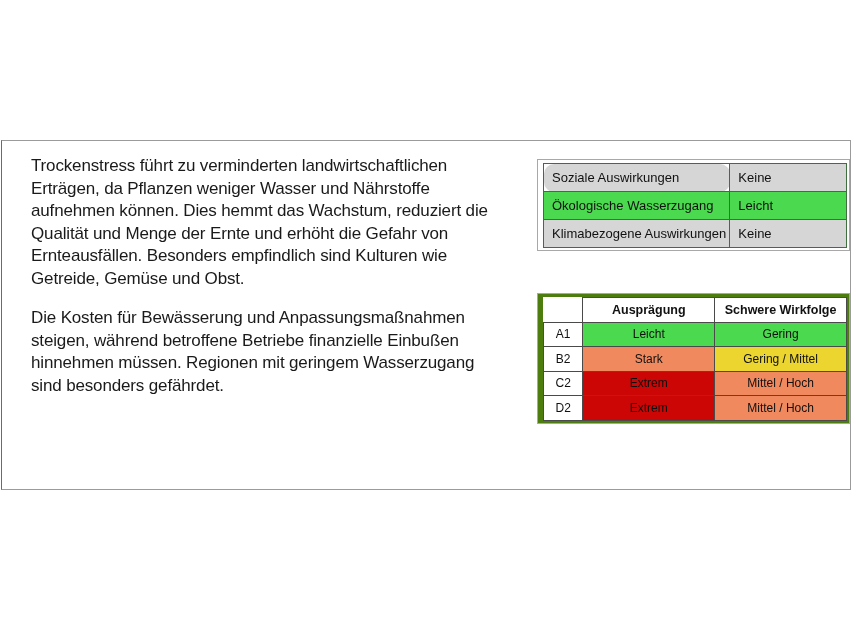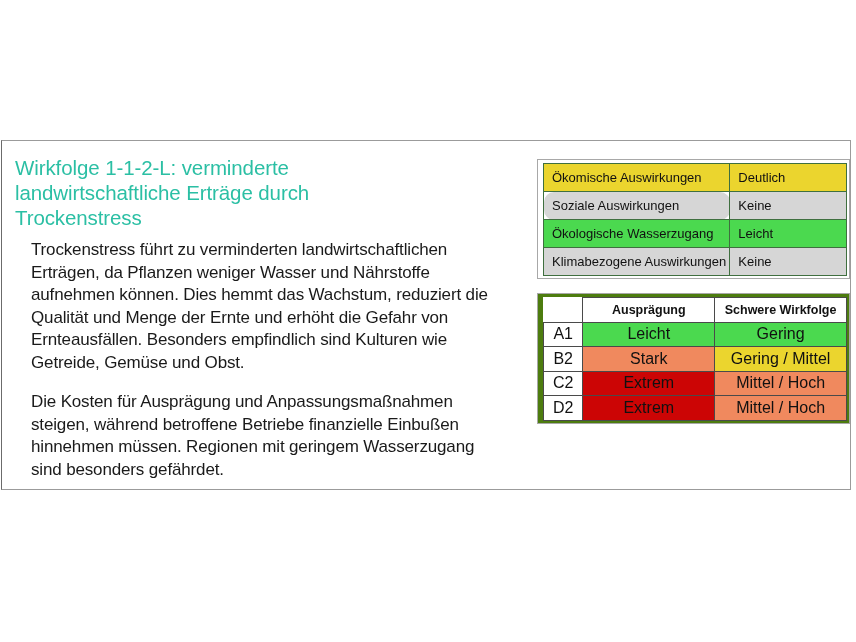--- a/index.html
+++ b/index.html
@@ -106,21 +106,21 @@
   #matrix-table {
     width: 100%;
   }
   #matrix-table col.c-id { width: 13%; }
   #matrix-table col.c-aus { width: 43.5%; }
   #matrix-table col.c-schwere { width: 43.5%; }
   #matrix-table th, #matrix-table td {
     height: 23.5px;
     border: 1px solid #4a4a4a;
     text-align: center;
-    font-size: 16px;
+    font-size: 12px;
     vertical-align: middle;
     white-space: nowrap;
     overflow: hidden;
   }
   #matrix-table th {
     font-weight: bold;
     background: #ffffff;
     font-size: 12.5px;
   }
   #matrix-table th.blank-corner {
@@ -131,36 +131,31 @@
     background: #ffffff;
     font-weight: 400;
   }
 </style>
 </head>
 <body>
 
 <div id="content-frame">
 
   <div id="text-column">
-    <h1 id="wirkfolge-title">Wirkfolge 1-1-2-L: verminderte landwirtschaftliche Erträge durch Trockenstress</h1>
     <p class="body-paragraph">Trockenstress führt zu verminderten landwirtschaftlichen Erträgen, da Pflanzen weniger Wasser und Nährstoffe aufnehmen können. Dies hemmt das Wachstum, reduziert die Qualität und Menge der Ernte und erhöht die Gefahr von Ernteausfällen. Besonders empfindlich sind Kulturen wie Getreide, Gemüse und Obst.</p>
-    <p class="body-paragraph">Die Kosten für Ausprägung und Anpassungsmaßnahmen steigen, während betroffene Betriebe finanzielle Einbußen hinnehmen müssen. Regionen mit geringem Wasserzugang sind besonders gefährdet.</p>
+    <p class="body-paragraph">Die Kosten für Bewässerung und Anpassungsmaßnahmen steigen, während betroffene Betriebe finanzielle Einbußen hinnehmen müssen. Regionen mit geringem Wasserzugang sind besonders gefährdet.</p>
   </div>
 
   <div id="impacts-wrap">
     <table id="impacts-table" class="data-table">
       <colgroup>
           <col class="c-label">
           <col class="c-value">
         </colgroup>
       <tbody>
-        <tr>
-          <td style="background-color: rgb(235, 213, 46);">Ökomische Auswirkungen</td>
-          <td style="background-color: rgb(235, 213, 46);">Deutlich</td>
-        </tr>
         <tr>
           <td style="background-color: rgb(214, 214, 214); border-radius: 10px;">Soziale Auswirkungen</td>
           <td style="background-color: rgb(214, 214, 214);">Keine</td>
         </tr>
         <tr>
           <td style="background-color: rgb(75, 217, 79);">Ökologische Wasserzugang</td>
           <td style="background-color: rgb(75, 217, 79);">Leicht</td>
         </tr>
         <tr>
           <td style="background-color: rgb(214, 214, 214); text-align: right;">Klimabezogene Auswirkungen</td>

